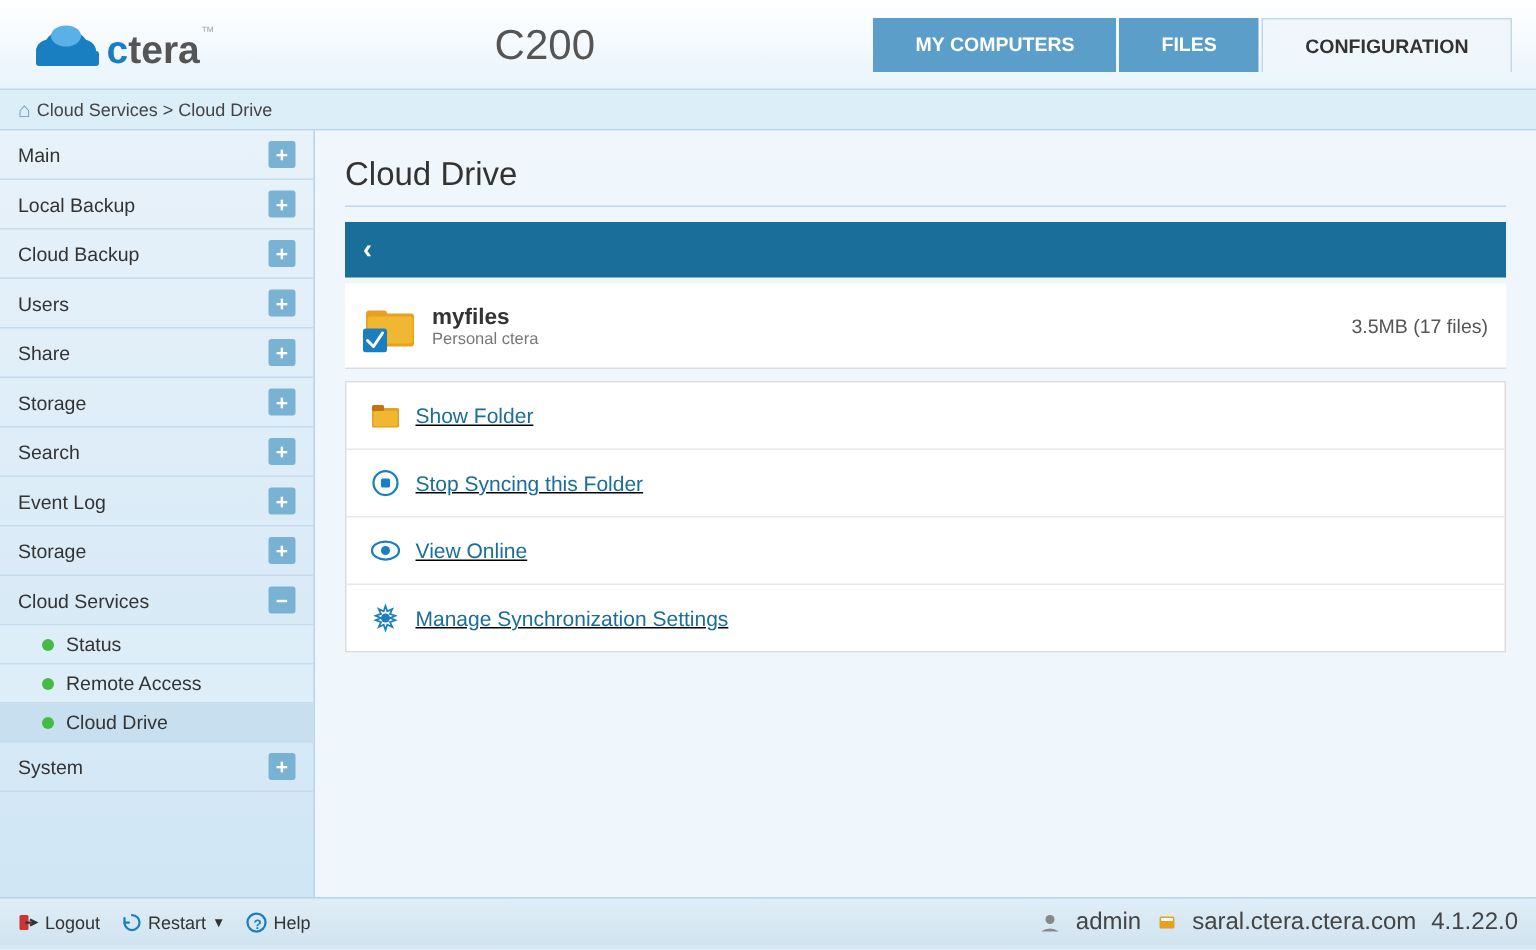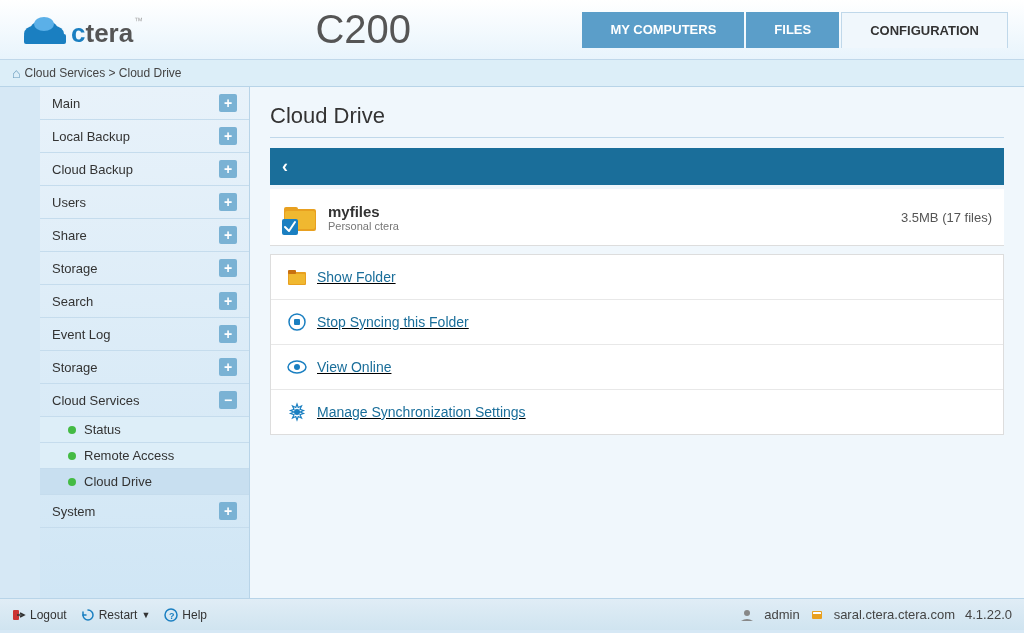--- a/index.html
+++ b/index.html
@@ -58,21 +58,20 @@
       display: flex;
       align-items: center;
       gap: 4px;
     }
     .breadcrumb-icon { color: #6699bb; font-size: 14px; }
 
     
     #main-layout {
       display: flex;
       height: calc(633px - 60px - 30px - 32px);
-      margin-left: 40px;
     }
 
     
     #sidebar {
       width: 210px;
       background: linear-gradient(to bottom, #e8f2fa, #d0e6f5);
       border-right: 1px solid #b8d4e8;
       flex-shrink: 0;
       overflow-y: auto;
     }
@@ -208,21 +207,21 @@
     #footer {
       background: linear-gradient(to bottom, #e0edf6, #d0e4f0);
       height: 32px;
       display: flex;
       align-items: center;
       justify-content: space-between;
       padding: 0 12px;
       border-top: 1px solid #b8d4e8;
     }
     .footer-left { display: flex; align-items: center; gap: 14px; }
-    .footer-right { display: flex; align-items: center; gap: 10px; font-size: 13px; color: #444; text-align: right; }
+    .footer-right { display: flex; align-items: center; gap: 10px; font-size: 16px; color: #444; text-align: right; }
     .footer-btn {
       display: flex; align-items: center; gap: 4px;
       font-size: 12px; color: #333; cursor: pointer;
       background: none; border: none;
     }
     .icon-eye { color: #1a7fc1; }
     .icon-gear { color: #1a7fc1; }
     .icon-stop { color: #1a7fc1; }
     .icon-showfolder { color: #1a7fc1; }
   </style>
@@ -241,21 +240,21 @@
 
       <ellipse cx="28" cy="16" rx="10" ry="7" fill="#5bb0e8"></ellipse>
 
       <text x="55" y="34" font-family="Arial" font-size="26" font-weight="bold" fill="#555">
         <tspan fill="#1a7fc1">c</tspan>tera
       </text>
       <text x="118" y="16" font-family="Arial" font-size="9" fill="#aaa">™</text>
     </svg>
   </div>
   <div style="display:flex; align-items: center; gap: 20px;">
-    <span style="font-size:40px; color:#555;">C200</span>
+    <span style="font-size:28px; color:#555;">C200</span>
   </div>
   <div id="nav-tabs">
     <button class="nav-tab">MY COMPUTERS</button>
     <button class="nav-tab">FILES</button>
     <button class="nav-tab active">CONFIGURATION</button>
   </div>
 </div>
 
 <div id="breadcrumb">
   <span class="breadcrumb-icon">⌂</span>

